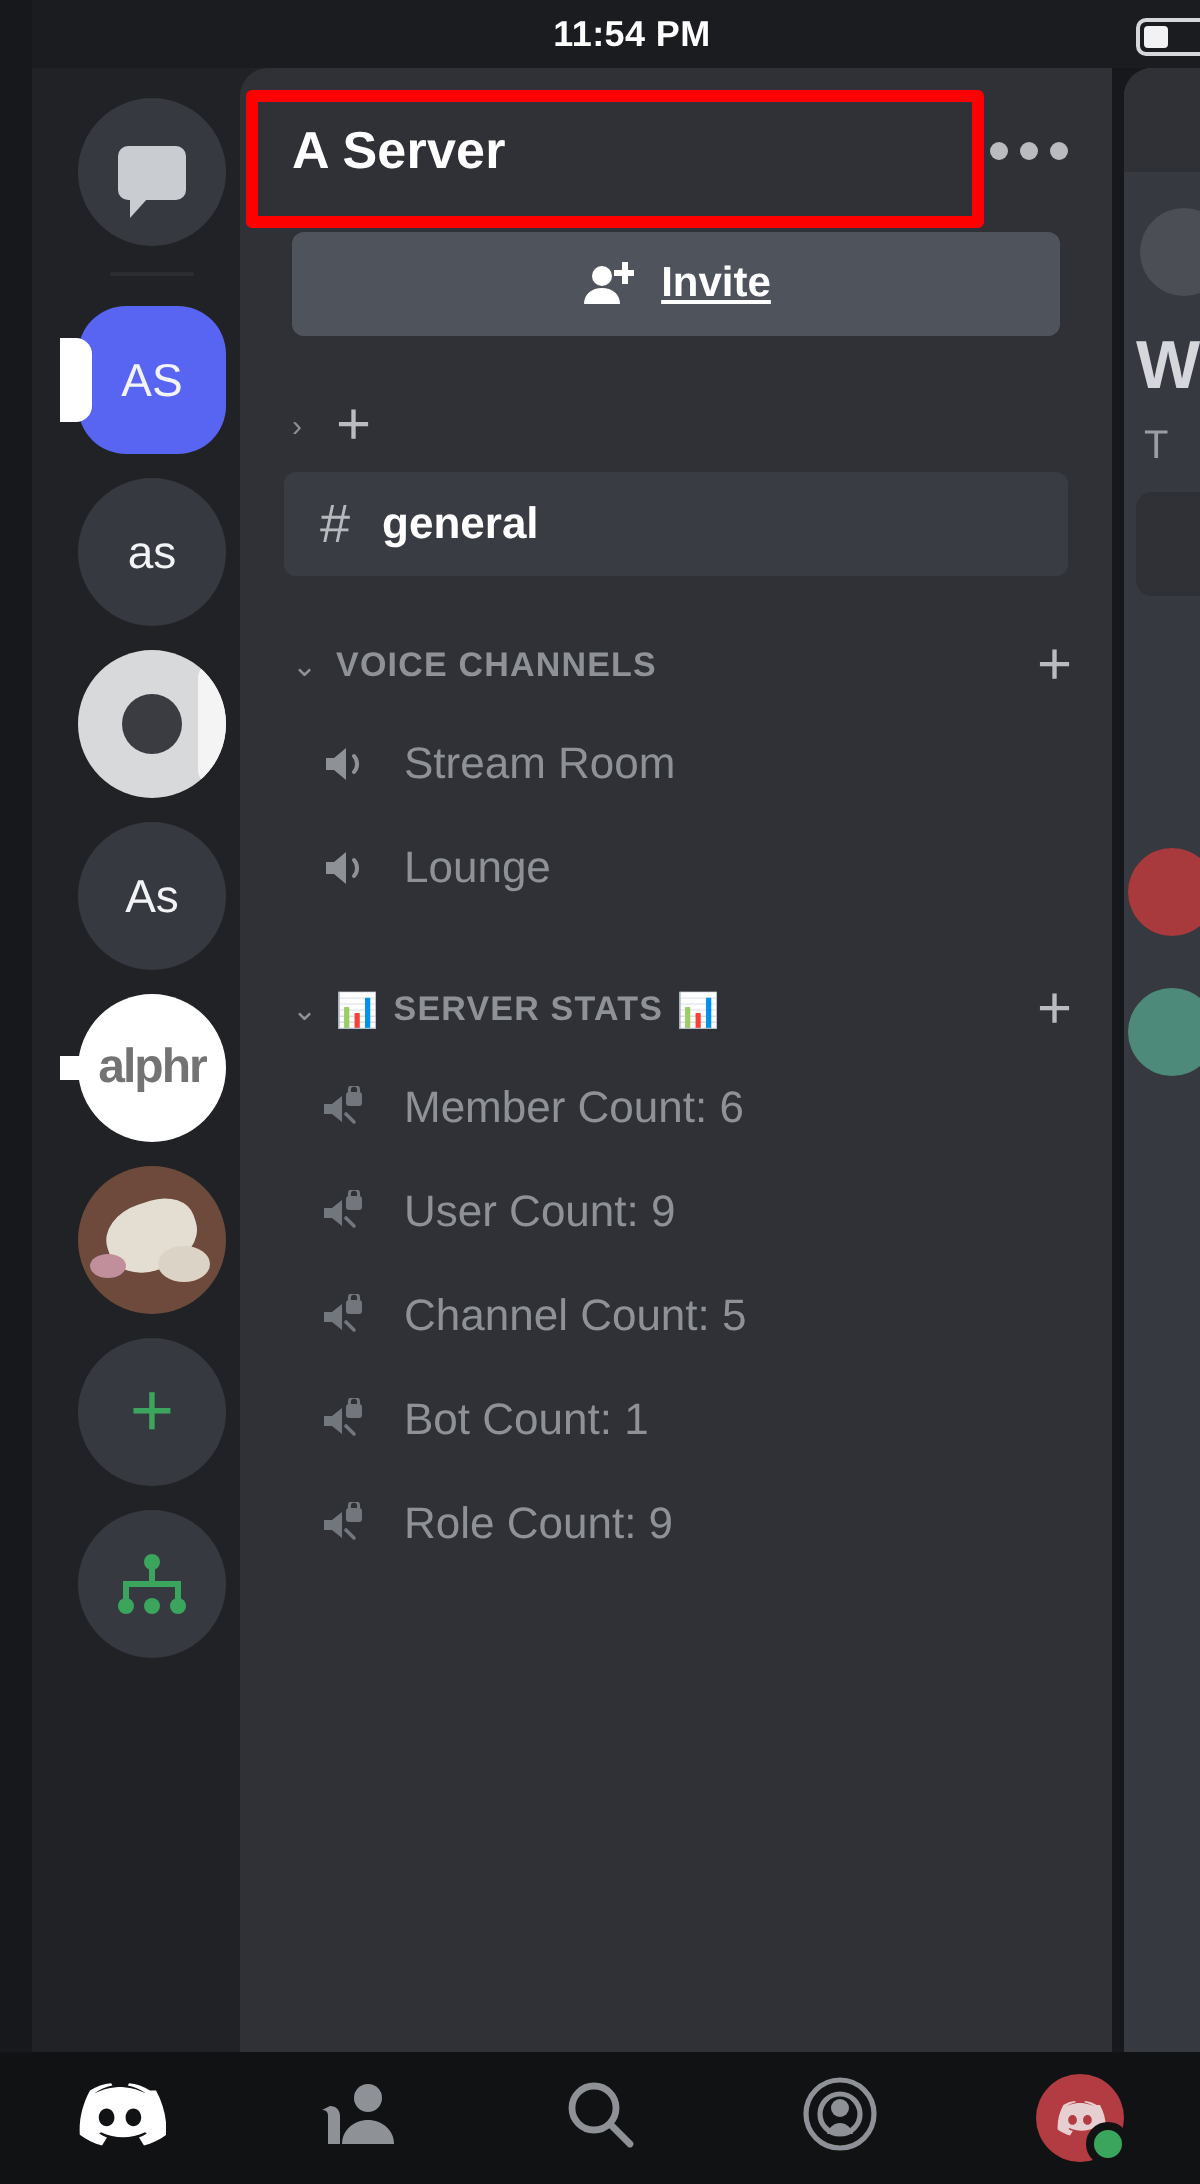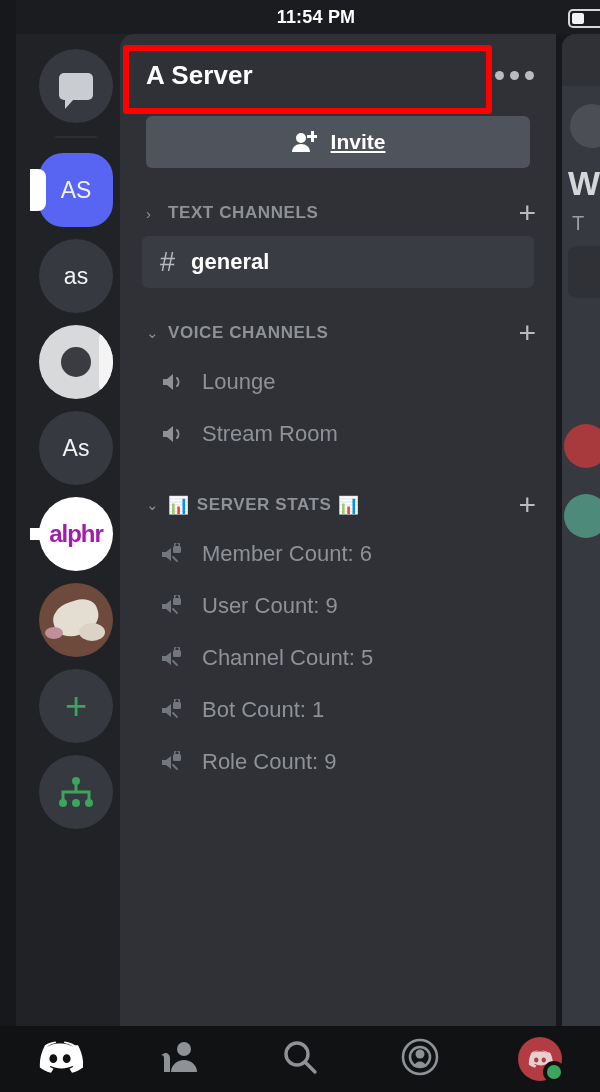--- a/index.html
+++ b/index.html
@@ -48,21 +48,21 @@
     width:74px; height:74px; border-radius:50%; background:#36393f;
     display:flex; align-items:center; justify-content:center;
     color:#f2f3f5; font-size:23px; font-weight:400; overflow:hidden;
   }
   .srv.selected{ border-radius:24px; background:#5865f2; font-weight:500; }
   .pill{
     position:absolute; left:-8px; top:50%; transform:translateY(-50%);
     width:16px; height:42px; background:#ffffff; border-radius:0 8px 8px 0;
   }
   .pill.small{ height:12px; }
-  .srv.white-logo{ background:#ffffff; color:#a21caf; font-size:24px; font-weight:700; letter-spacing:-1px; }
+  .srv.white-logo{ background:#ffffff; color:#737373; font-size:24px; font-weight:700; letter-spacing:-1px; }
   .donut{
     background:#d8d9da; position:relative;
   }
   .donut:before{
     content:""; position:absolute; left:50%; top:50%; transform:translate(-50%,-50%);
     width:30px; height:30px; border-radius:50%; background:#3a3c41;
   }
   .donut:after{
     content:""; position:absolute; right:-2px; top:6px; width:16px; height:62px;
     background:#f4f4f5; border-radius:10px;
@@ -257,23 +257,20 @@
           <circle cx="10" cy="8" r="5"></circle>
           <path d="M1 22c0-5 4-8 9-8s9 3 9 8z"></path>
           <path d="M20 1h3v4h4v3h-4v4h-3V8h-4V5h4z"></path>
         </svg>
       </span>
       <span>Invite</span>
     </div>
 
     <div class="cat-head">
       <span class="chev">›</span>
-      <span class="cat-title">
-        <span>TEXT CHANNELS</span>
-      </span>
       <span class="cat-plus">+</span>
     </div>
     <div class="chan active">
       <span class="hash">#</span>
       <span class="chan-label">general</span>
     </div>
 
     <div class="cat-head">
       <span class="chev">⌄</span>
       <span class="cat-title">
@@ -281,30 +278,30 @@
       </span>
       <span class="cat-plus">+</span>
     </div>
     <div class="chan">
       <span class="spk">
         <svg width="26" height="22" viewBox="0 0 26 22" fill="none">
           <path d="M3 8h4l6-5v16l-6-5H3z" fill="#8e9297"></path>
           <path d="M17 7a6 6 0 010 8" stroke="#8e9297" stroke-width="2" stroke-linecap="round"></path>
         </svg>
       </span>
-      <span class="chan-label">Lounge</span>
+      <span class="chan-label">Stream Room</span>
     </div>
     <div class="chan">
       <span class="spk">
         <svg width="26" height="22" viewBox="0 0 26 22" fill="none">
           <path d="M3 8h4l6-5v16l-6-5H3z" fill="#8e9297"></path>
           <path d="M17 7a6 6 0 010 8" stroke="#8e9297" stroke-width="2" stroke-linecap="round"></path>
         </svg>
       </span>
-      <span class="chan-label">Stream Room</span>
+      <span class="chan-label">Lounge</span>
     </div>
 
     <div class="cat-head">
       <span class="chev">⌄</span>
       <span class="cat-title">
         <span class="emoji">📊</span>
         <span>SERVER STATS</span>
         <span class="emoji">📊</span>
       </span>
       <span class="cat-plus">+</span>

